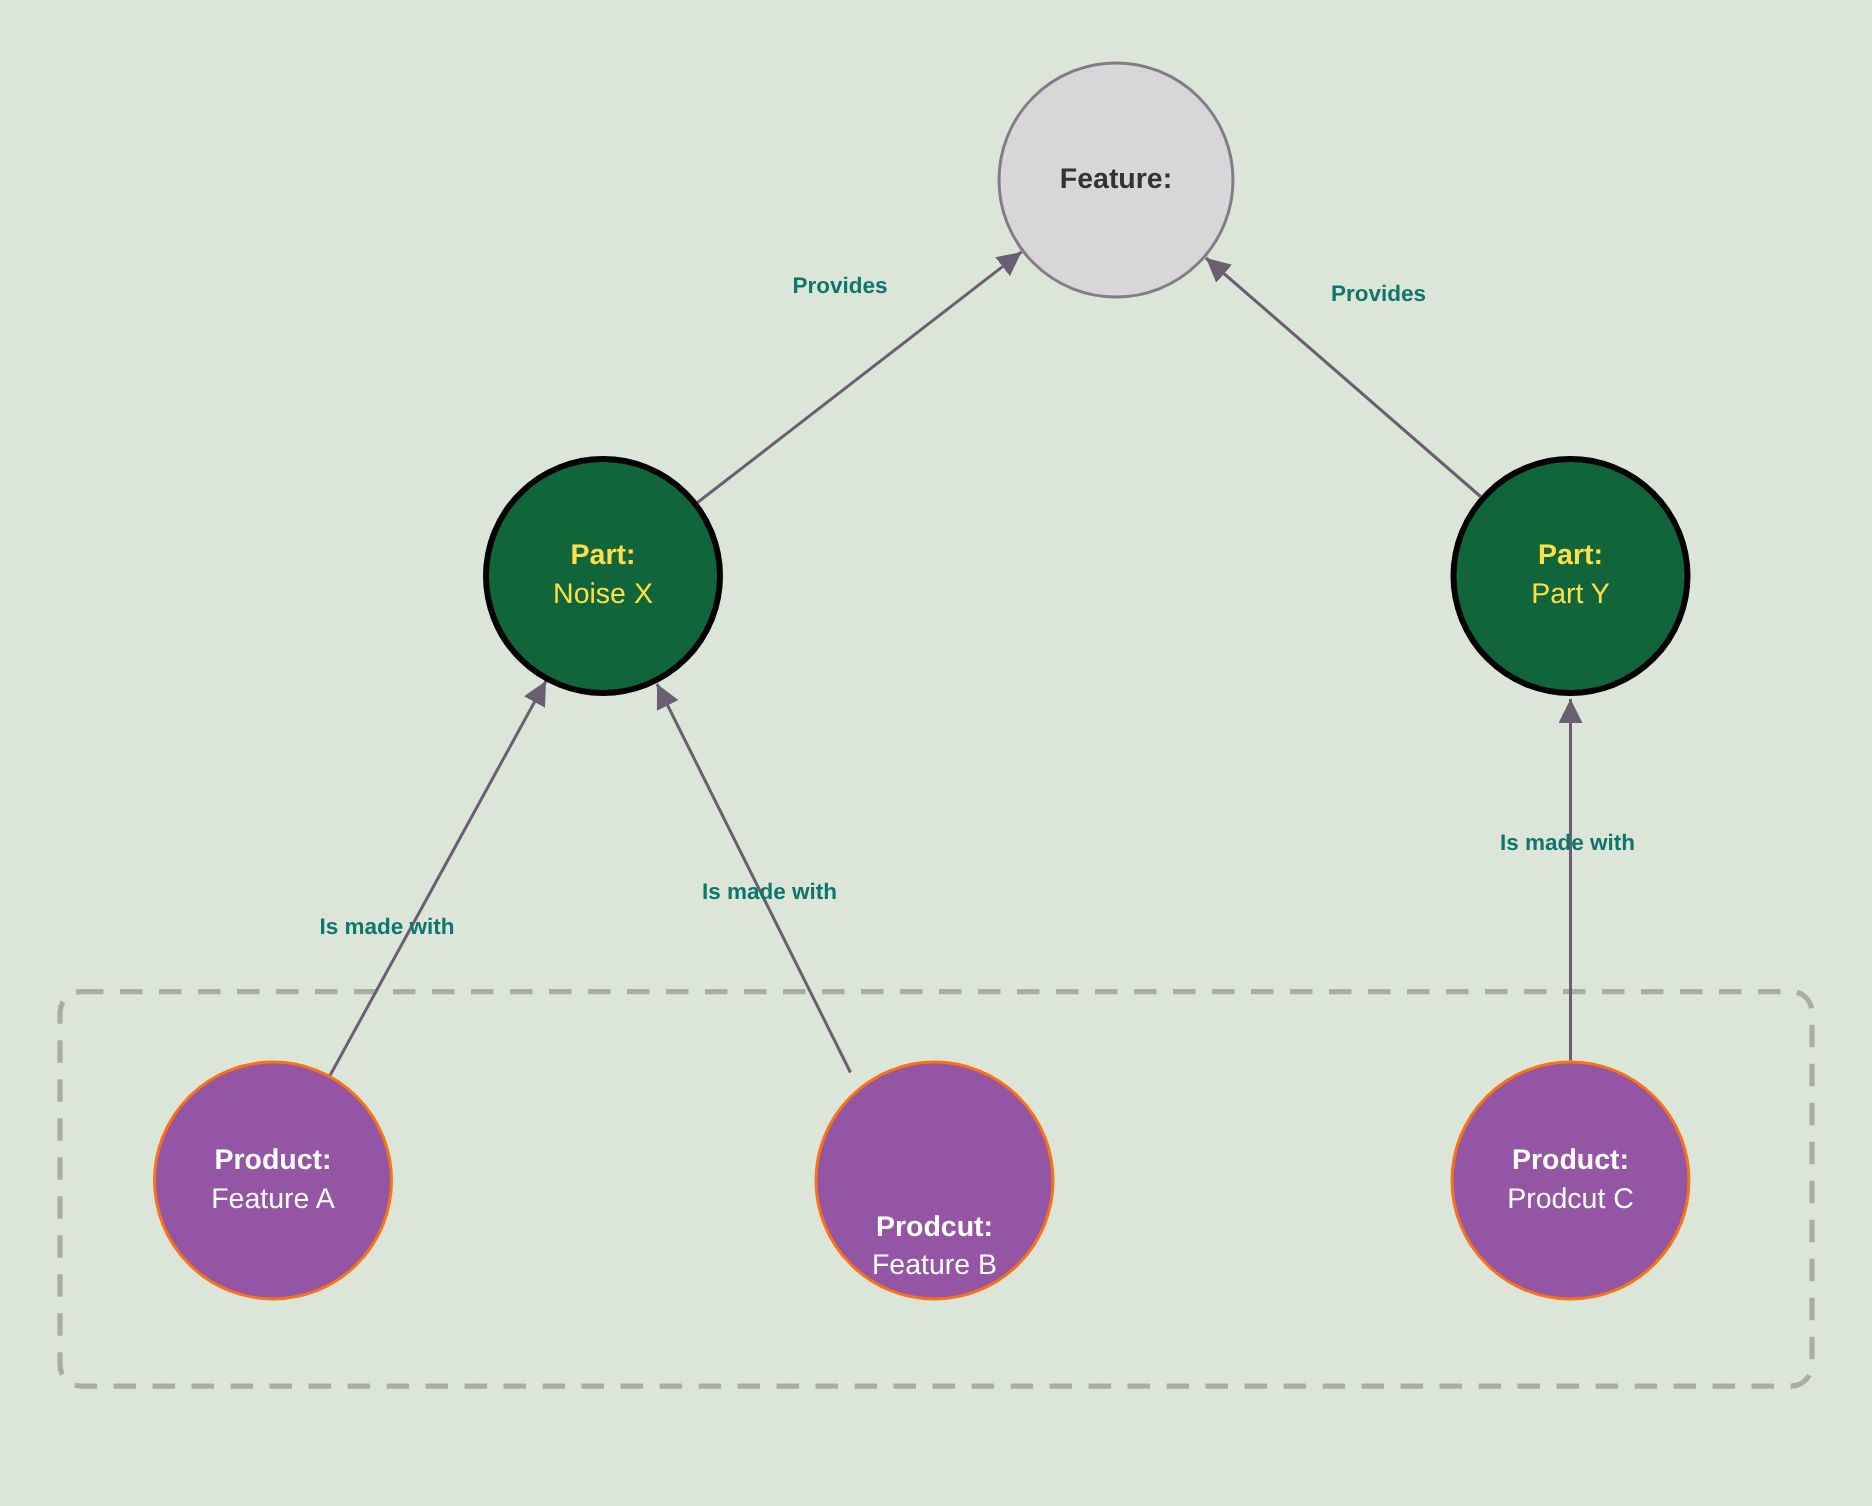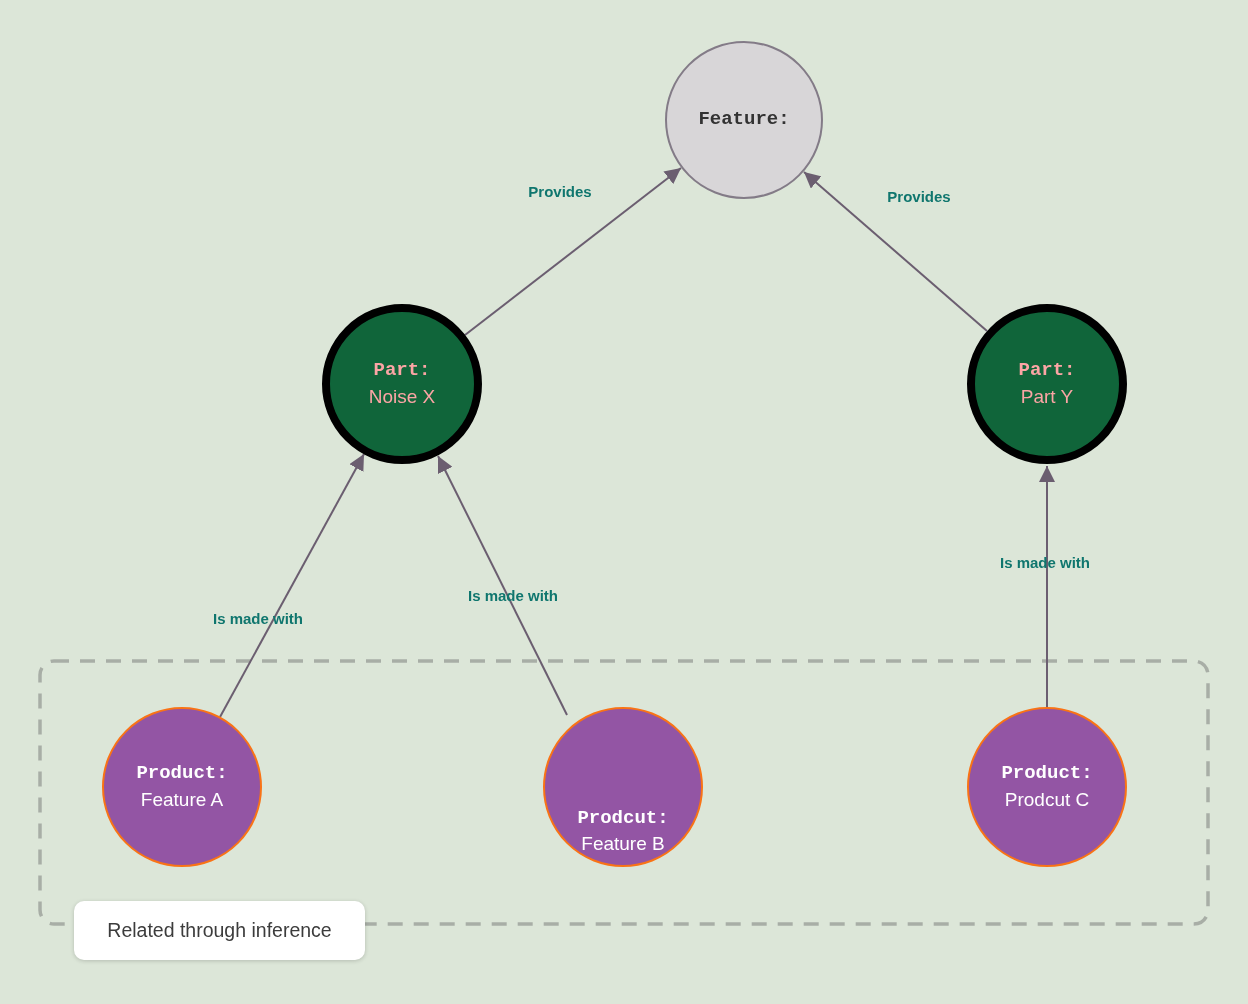--- a/index.html
+++ b/index.html
@@ -38,34 +38,34 @@
     border-radius: 50%;
     display: flex;
     flex-direction: column;
     align-items: center;
     justify-content: center;
     text-align: center;
     font-size: 19px;
     line-height: 1.35;
     padding: 8px;
   }
-  .node .type { font-weight: bold; font-family: Liberation Mono, monospace; }
+  .node .type { font-weight: bold; }
   .node .name { display: block; max-width: 120px; }
   .node-feature {
     left: 665px; top: 41px;
     width: 158px; height: 158px;
     background: #d8d6d8;
     border: 2.5px solid #837b87;
     color: #333333;
   }
   .node-part {
     width: 160px; height: 160px;
     background: #10653a;
-    border: 8px solid #000000;
-    color: #fca5a5;
+    border: 4px solid #000000;
+    color: #fde047;
   }
   .node-part-x { left: 322px; top: 304px; }
   .node-part-y { left: 967px; top: 304px; }
   .node-product {
     width: 160px; height: 160px;
     background: #9355a4;
     border: 2px solid #f97316;
     color: #ffffff;
   }
   .node-product-a { left: 102px; top: 707px; }
@@ -147,17 +147,14 @@
     <span class="type">Product:</span>
     <span class="name">Prodcut C</span>
   </div>
 
   <div class="edge-label lbl-provides-left">Provides</div>
   <div class="edge-label lbl-provides-right">Provides</div>
   <div class="edge-label lbl-made-a">Is made with</div>
   <div class="edge-label lbl-made-b">Is made with</div>
   <div class="edge-label lbl-made-c">Is made with</div>
 
-  <div class="legend-box">
-    <span>Related through inference</span>
-  </div>
 
 </div>
 
 </body></html>

